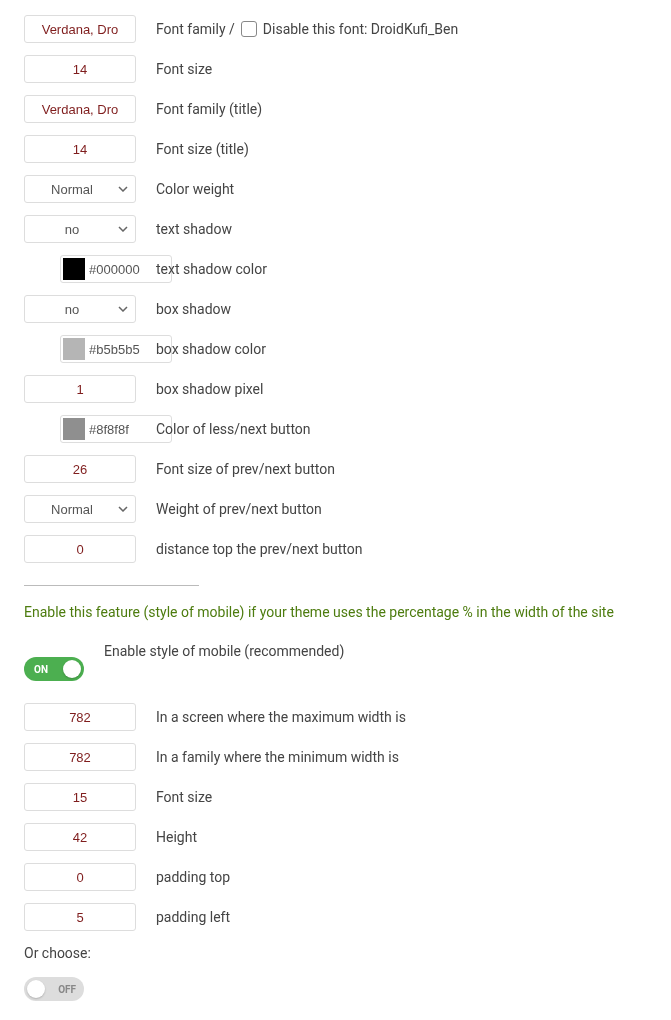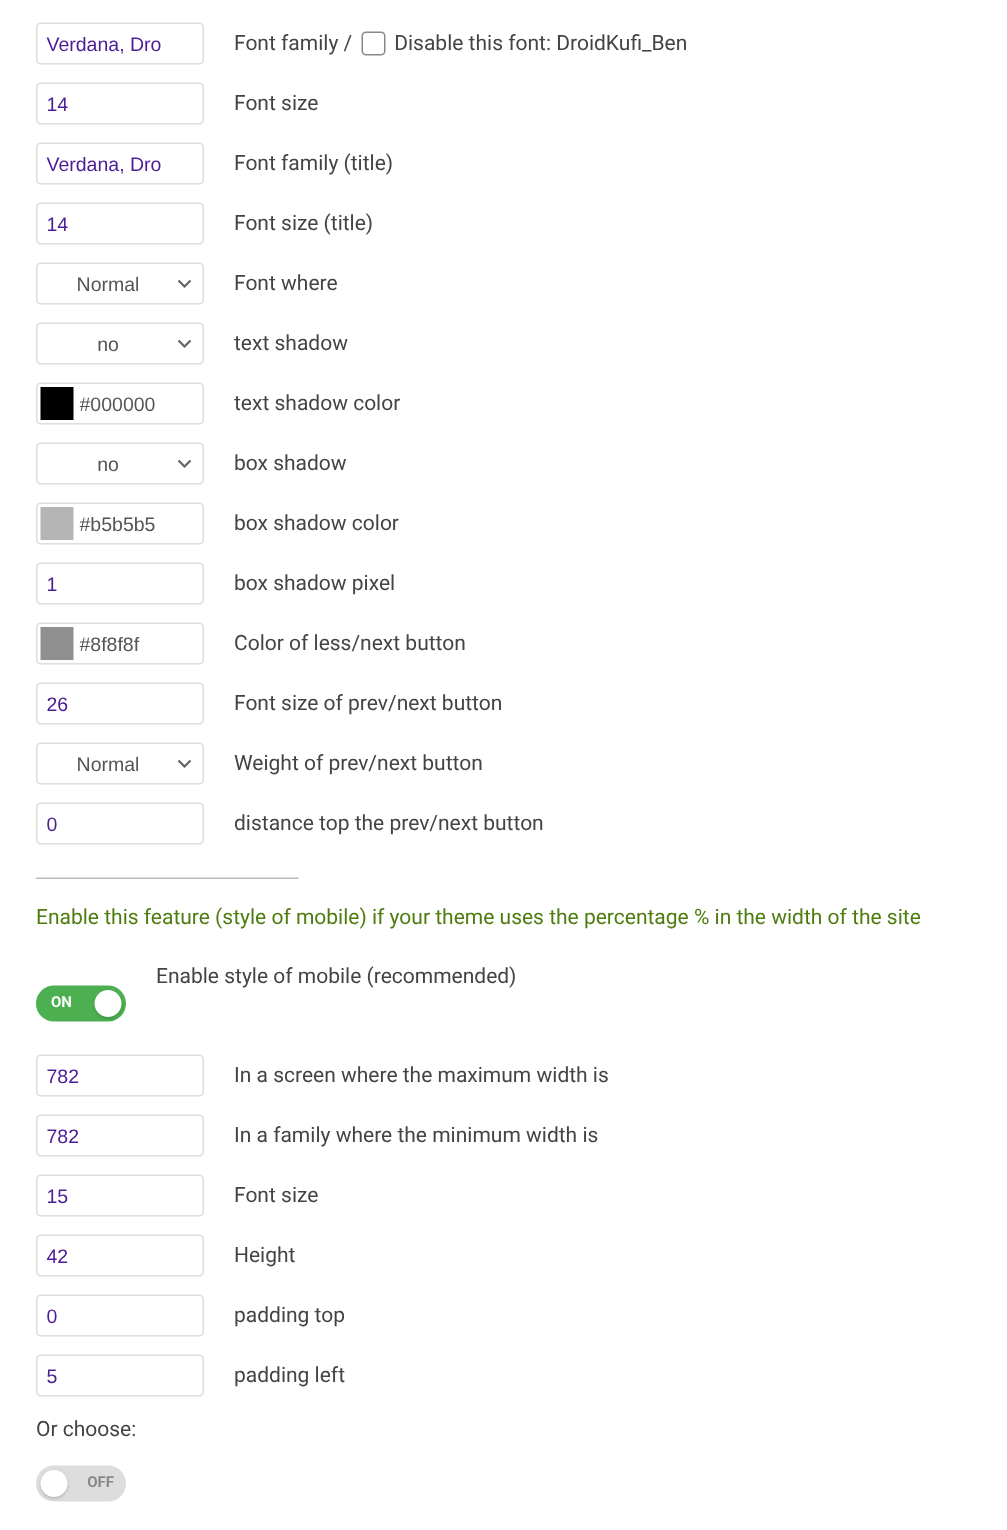--- a/index.html
+++ b/index.html
@@ -26,23 +26,23 @@
       font-size: 14px;
       display: flex;
       align-items: center;
       gap: 6px;
     }
     .text-input {
       width: 100%;
       height: 28px;
       border: 1px solid #ddd;
       border-radius: 3px;
-      text-align: left;
+      text-align: center;
       font-size: 13px;
-      color: #4c1d95;
+      color: #7f1d1d;
       background: #fff;
       padding: 0 6px;
     }
     .select-wrap {
       position: relative;
       width: 100%;
       text-decoration: underline;
     }
     .select-input {
       width: 100%;
@@ -68,20 +68,21 @@
     .color-wrap {
       display: flex;
       align-items: center;
       width: 100%;
       height: 28px;
       border: 1px solid #ddd;
       border-radius: 3px;
       background: #fff;
       padding: 2px;
       gap: 4px;
+      margin-left: 36px;
     }
     .color-swatch {
       width: 22px;
       height: 22px;
       flex-shrink: 0;
     }
     .color-text {
       flex: 1;
       border: none;
       font-size: 13px;
@@ -173,21 +174,21 @@
     <div class="form-row">
       <div class="control-cell"><input class="text-input" value="14" style=""></div>
       <div class="label-cell">Font size (title)</div>
     </div>
     <div class="form-row">
       <div class="control-cell">
         <div class="select-wrap"><select class="select-input"><option>Normal</option></select><svg class="select-chevron" width="10" height="6" viewBox="0 0 10 6">
             <path d="M1 1 L5 5 L9 1" stroke="currentColor" stroke-width="1.5" fill="none"></path>
           </svg></div>
       </div>
-      <div class="label-cell">Font where</div>
+      <div class="label-cell">Color weight</div>
     </div>
     <div class="form-row">
       <div class="control-cell">
         <div class="select-wrap"><select class="select-input"><option>no</option></select><svg class="select-chevron" width="10" height="6" viewBox="0 0 10 6">
             <path d="M1 1 L5 5 L9 1" stroke="currentColor" stroke-width="1.5" fill="none"></path>
           </svg></div>
       </div>
       <div class="label-cell">text shadow</div>
     </div>
     <div class="form-row">

